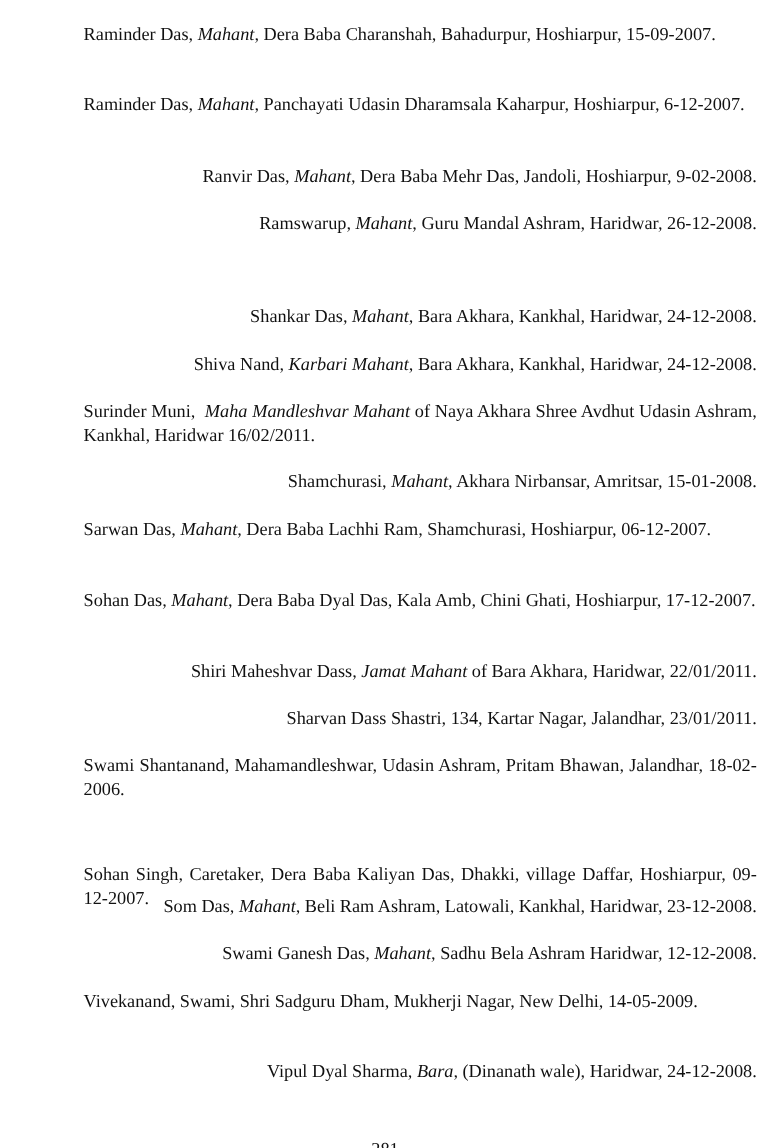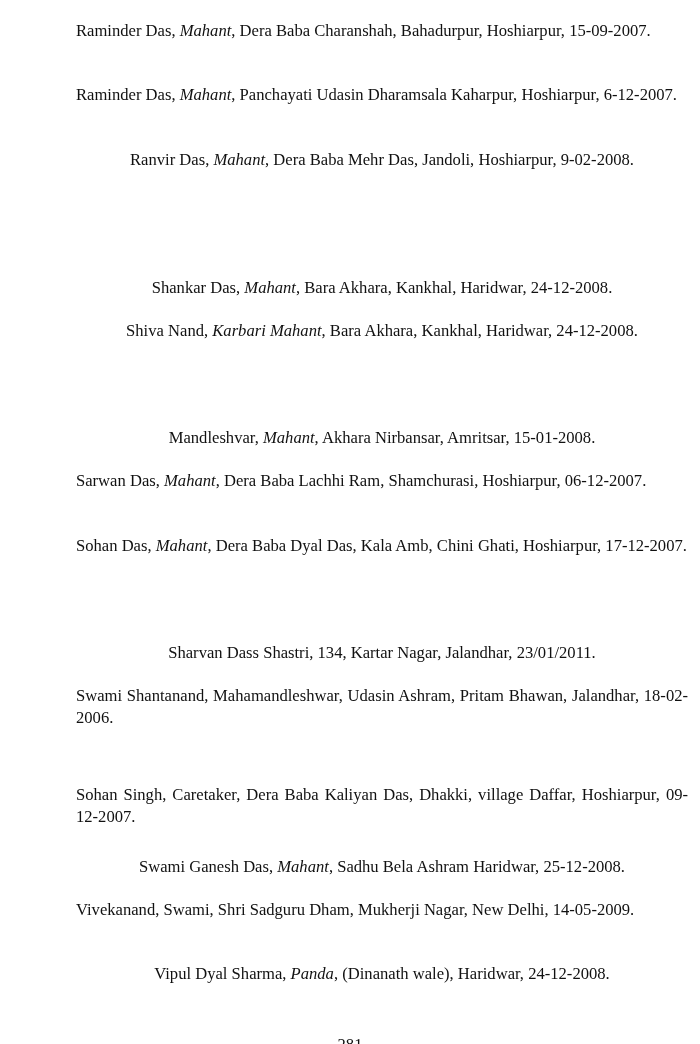--- a/index.html
+++ b/index.html
@@ -6,61 +6,65 @@
   body {
     width: 700px; height: 1044px; overflow: hidden; position: relative;
     font-family: "Liberation Serif", serif; color: #111111;
   }
   .page { position: absolute; left: 0; top: 0; width: 700px; height: 908px; }
   .entry {
     position: absolute; left: 76px; width: 612px;
     font-size: 16.6px; line-height: 22px; text-align: justify;
     margin: 0;
   }
-  .entry.single { text-align: center; white-space: nowrap; }
+  .entry.single { text-align: right; white-space: nowrap; }
   .entry.last-justify { text-align-last: left; }
   .it { font-style: italic; }
   .page-number {
     position: absolute; left: 0; width: 700px; top: 1034px;
     text-align: center; font-size: 16.6px; line-height: 22px;
   }
 </style>
 </head>
 <body>
 
 <div class="page">
 
   <p class="entry last-justify" style="top:20px"><span>Raminder Das, </span><span class="it">Mahant</span><span>, Dera Baba Charanshah, Bahadurpur, Hoshiarpur, 15-09-2007.</span></p>
 
   <p class="entry last-justify" style="top:84px"><span>Raminder Das, </span><span class="it">Mahant</span><span>, Panchayati Udasin Dharamsala Kaharpur, Hoshiarpur, 6-12-2007.</span></p>
 
   <p class="entry single" style="top:149px"><span>Ranvir Das, </span><span class="it">Mahant</span><span>, Dera Baba Mehr Das, Jandoli, Hoshiarpur, 9-02-2008.</span></p>
 
+  <p class="entry single" style="top:192px"><span>Ramswarup, </span><span class="it">Mahant</span><span>, Guru Mandal Ashram, Haridwar, 26-12-2008.</span></p>
 
 
   <p class="entry single" style="top:277px"><span>Shankar Das, </span><span class="it">Mahant</span><span>, Bara Akhara, Kankhal, Haridwar, 24-12-2008.</span></p>
 
   <p class="entry single" style="top:320px"><span>Shiva Nand, </span><span class="it">Karbari Mahant</span><span>, Bara Akhara, Kankhal, Haridwar, 24-12-2008.</span></p>
 
+  <p class="entry last-justify" style="top:363px; white-space:pre-wrap"><span>Surinder Muni,  </span><span class="it">Maha Mandleshvar Mahant</span><span> of Naya Akhara Shree Avdhut Udasin Ashram, Kankhal, Haridwar 16/02/2011.</span></p>
 
-  <p class="entry single" style="top:427px"><span>Mandleshvar, </span><span class="it">Mahant</span><span>, Akhara Nirbansar, Amritsar, 15-01-2008.</span></p>
+  <p class="entry single" style="top:427px"><span>Shamchurasi, </span><span class="it">Mahant</span><span>, Akhara Nirbansar, Amritsar, 15-01-2008.</span></p>
 
   <p class="entry last-justify" style="top:470px"><span>Sarwan Das, </span><span class="it">Mahant</span><span>, Dera Baba Lachhi Ram, Shamchurasi, Hoshiarpur, 06-12-2007.</span></p>
 
   <p class="entry last-justify" style="top:535px"><span>Sohan Das, </span><span class="it">Mahant</span><span>, Dera Baba Dyal Das, Kala Amb, Chini Ghati, Hoshiarpur, 17-12-2007.</span></p>
 
+  <p class="entry single" style="top:599px"><span>Shiri Maheshvar Dass, </span><span class="it">Jamat Mahant</span><span> of Bara Akhara, Haridwar, 22/01/2011.</span></p>
 
   <p class="entry single" style="top:642px"><span>Sharvan Dass Shastri, 134, Kartar Nagar, Jalandhar, 23/01/2011.</span><span class="it"></span><span></span></p>
 
   <p class="entry last-justify" style="top:685px"><span>Swami Shantanand, Mahamandleshwar, Udasin Ashram, Pritam Bhawan, Jalandhar, 18-02-2006.</span><span class="it"></span><span></span></p>
 
   <p class="entry last-justify" style="top:784px"><span>Sohan Singh, Caretaker, Dera Baba Kaliyan Das, Dhakki, village Daffar, Hoshiarpur, 09-12-2007.</span><span class="it"></span><span></span></p>
 
+  <p class="entry single" style="top:813px"><span>Som Das, </span><span class="it">Mahant</span><span>, Beli Ram Ashram, Latowali, Kankhal, Haridwar, 23-12-2008.</span></p>
 
-  <p class="entry single" style="top:856px"><span>Swami Ganesh Das, </span><span class="it">Mahant</span><span>, Sadhu Bela Ashram Haridwar, 25-12-2008.</span></p>
+  <p class="entry single" style="top:856px"><span>Swami Ganesh Das, </span><span class="it">Mahant</span><span>, Sadhu Bela Ashram Haridwar, 12-12-2008.</span></p>
 
   <p class="entry last-justify" style="top:899px"><span>Vivekanand, Swami, Shri Sadguru Dham, Mukherji Nagar, New Delhi, 14-05-2009.</span><span class="it"></span><span></span></p>
 
-  <p class="entry single" style="top:963px"><span>Vipul Dyal Sharma, </span><span class="it">Panda</span><span>, (Dinanath wale), Haridwar, 24-12-2008.</span></p>
+  <p class="entry single" style="top:963px"><span>Vipul Dyal Sharma, </span><span class="it">Bara</span><span>, (Dinanath wale), Haridwar, 24-12-2008.</span></p>
 
   <div class="page-number">281</div>
 
 </div>
 
 </body></html>

